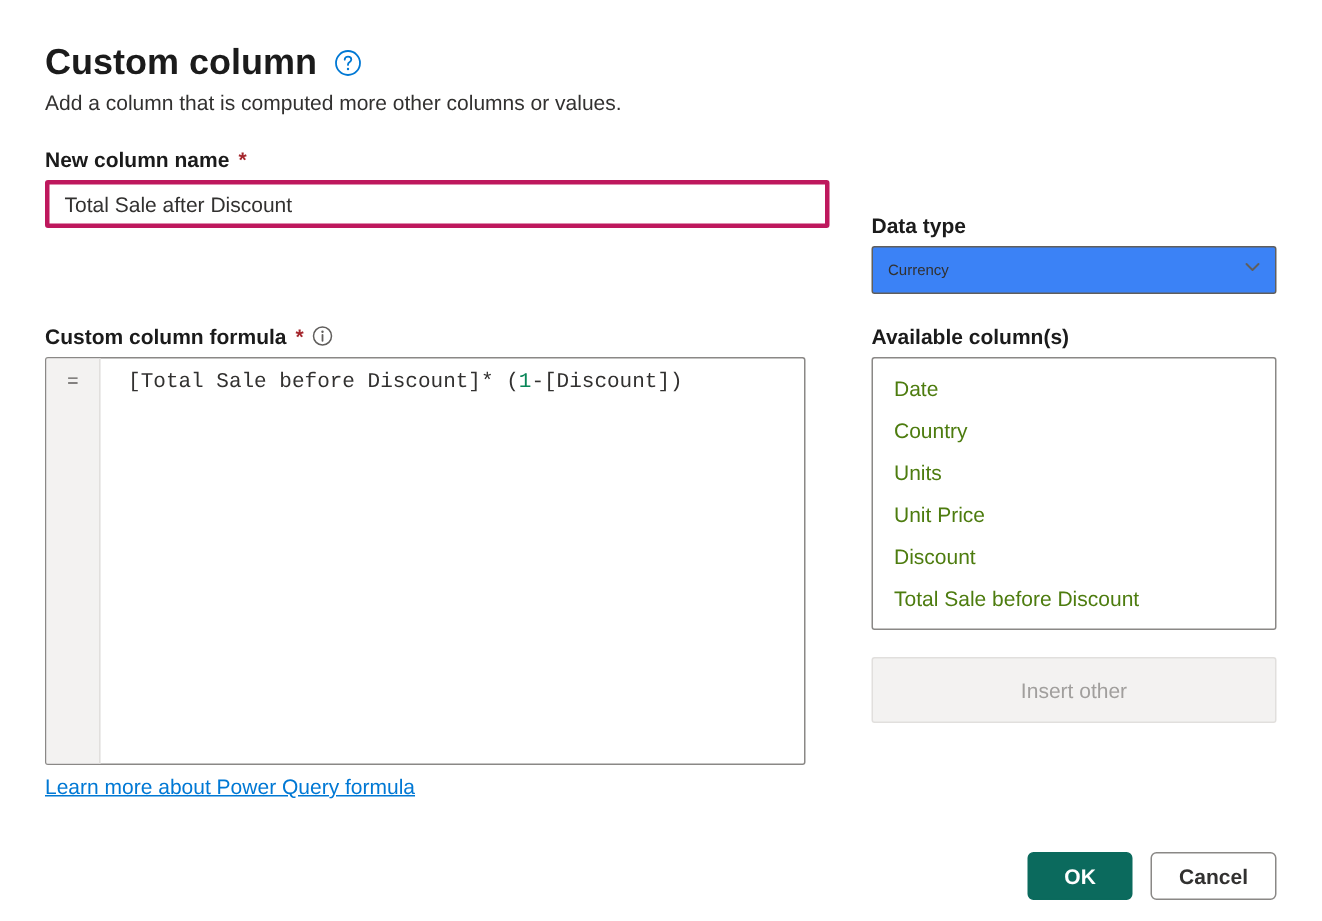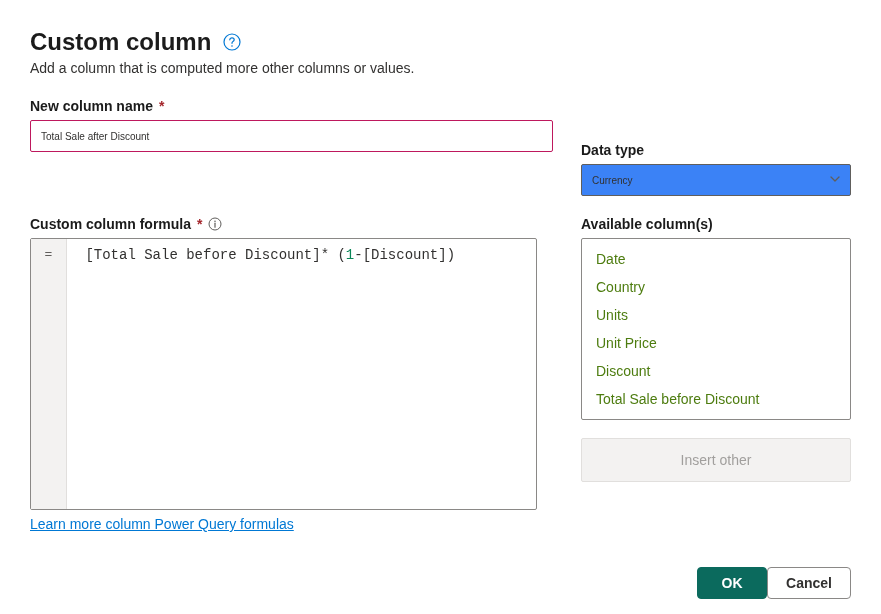--- a/index.html
+++ b/index.html
@@ -67,24 +67,24 @@
       color: #605e5c;
       width: 14px;
       height: 14px;
       display: inline-flex;
       align-items: center;
       justify-content: center;
     }
     .text-input {
       width: 100%;
       height: 32px;
-      border: 1px solid #be185d;
+      border: 3px solid #be185d;
       border-radius: 2px;
       padding: 0 10px;
-      font-size: 10px;
+      font-size: 14px;
       font-family: inherit;
       color: #323130;
       outline: none;
     }
     .select-wrapper {
       position: relative;
     }
     .select-input {
       width: 100%;
       height: 32px;
@@ -174,20 +174,21 @@
       color: #0078d4;
       font-size: 14px;
       text-decoration: underline;
       cursor: pointer;
       display: inline-block;
       margin-top: 6px;
     }
     .footer {
       display: flex;
       justify-content: flex-end;
+      gap: 12px;
       margin-top: 34px;
     }
     .btn {
       height: 32px;
       min-width: 70px;
       padding: 0 18px;
       border-radius: 4px;
       font-size: 14px;
       font-family: inherit;
       font-weight: 600;
@@ -255,21 +256,21 @@
           <circle cx="7" cy="7" r="6" stroke="currentColor" stroke-width="1"></circle>
           <circle cx="7" cy="4.2" r="0.8" fill="currentColor"></circle>
           <path d="M7 6.2v4" stroke="currentColor" stroke-width="1.2" stroke-linecap="round"></path>
         </svg>
       </span>
     </div>
     <div class="formula-box">
       <div class="formula-gutter">=</div>
       <div class="formula-content"> [Total Sale before Discount]* (<span class="tok-number">1</span>-[Discount])</div>
     </div>
-    <a class="link">Learn more column Power Query formulas</a>
+    <a class="link">Learn more about Power Query formula</a>
   </div>
 
   <div class="columns-section">
     <div class="field-label">
       <span>Available column(s)</span>
     </div>
     <div class="columns-list">
       <div class="column-item">Date</div>
       <div class="column-item">Country</div>
       <div class="column-item">Units</div>

